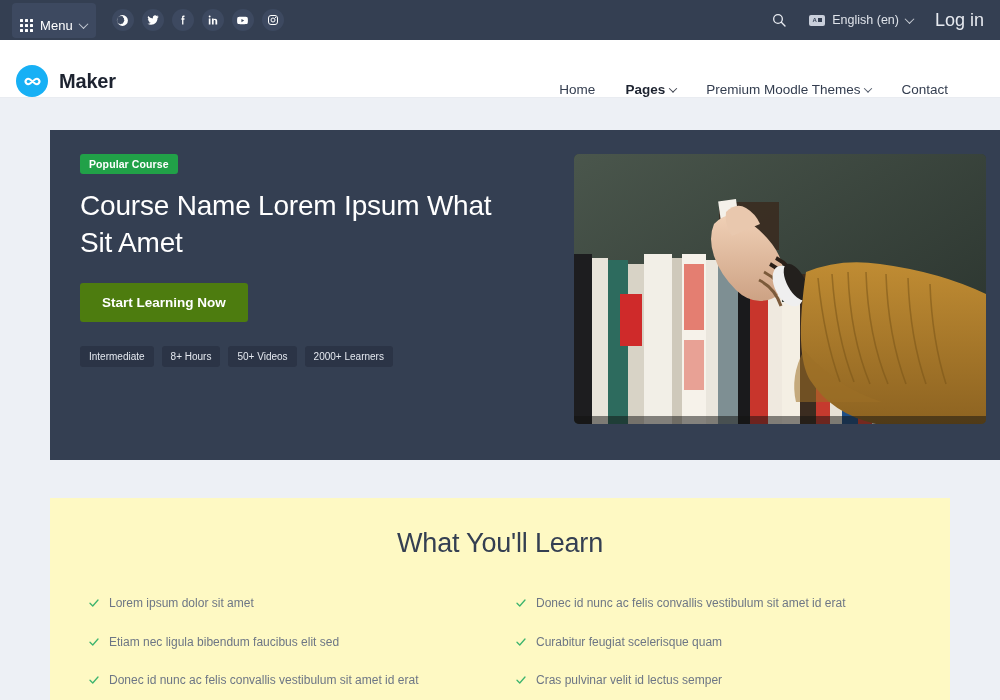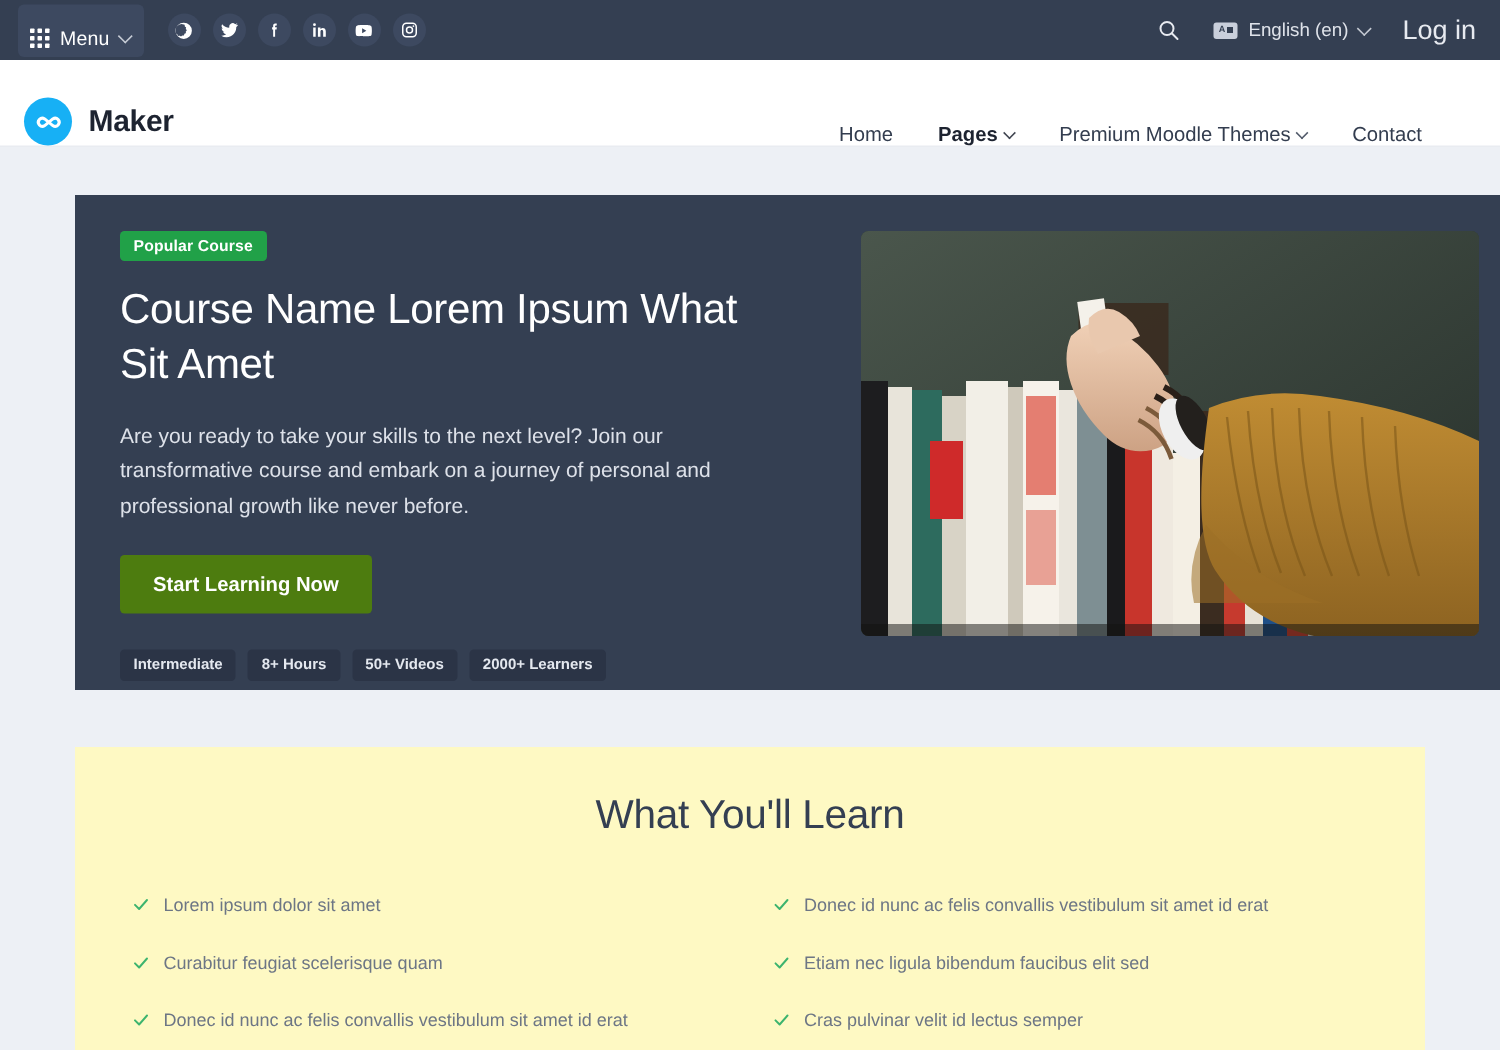--- a/index.html
+++ b/index.html
@@ -117,21 +117,21 @@
   .cta {
     display: inline-block; margin-top: 21px;
     background: #4d7c0f; color: #fff;
     font-size: 13.5px; font-weight: bold;
     padding: 12px 22px; border: none; border-radius: 3px;
     cursor: pointer; font-family: "Liberation Sans", sans-serif;
   }
   .meta-row { margin-top: 24px; display: flex; gap: 8px; }
   .meta-chip {
     background: #2b3446; color: #e4e8ef;
-    font-size: 10px; font-weight: bold;
+    font-size: 10px; font-weight: normal;
     padding: 5px 9px; border-radius: 3px;
     white-space: nowrap;
   }
   .hero-right {
     margin-left: auto;
     width: 412px; height: 270px;
     border-radius: 5px; overflow: hidden;
     position: relative;
     background: #2f3a33;
   }
@@ -261,21 +261,20 @@
     <span class="nav-item">
       <span>Contact</span>
     </span>
   </nav>
 </div>
 
 <section class="hero">
   <div class="hero-left">
     <span class="pill">Popular Course</span>
     <h1>Course Name Lorem Ipsum What Sit Amet</h1>
-    <p>Are you ready to take your skills to the next level? Join our transformative course and embark on a journey of personal and professional growth like never before.</p>
     <button class="cta">Start Learning Now</button>
     <div class="meta-row">
       <span class="meta-chip">Intermediate</span>
       <span class="meta-chip">8+ Hours</span>
       <span class="meta-chip">50+ Videos</span>
       <span class="meta-chip">2000+ Learners</span>
     </div>
   </div>
 
   <div class="hero-right">
@@ -371,28 +370,28 @@
       <span class="check"><svg width="12" height="12" viewBox="0 0 24 24" fill="none" stroke="#3cb46e" stroke-width="2.6" stroke-linecap="round" stroke-linejoin="round">
             <polyline points="4,12.5 9.5,18 20,6"></polyline>
           </svg></span>
       <span>Donec id nunc ac felis convallis vestibulum sit amet id erat</span>
     </div>
 
     <div class="learn-item">
       <span class="check"><svg width="12" height="12" viewBox="0 0 24 24" fill="none" stroke="#3cb46e" stroke-width="2.6" stroke-linecap="round" stroke-linejoin="round">
             <polyline points="4,12.5 9.5,18 20,6"></polyline>
           </svg></span>
+      <span>Etiam nec ligula bibendum faucibus elit sed</span>
+    </div>
+    <div class="learn-item">
+      <span class="check"><svg width="12" height="12" viewBox="0 0 24 24" fill="none" stroke="#3cb46e" stroke-width="2.6" stroke-linecap="round" stroke-linejoin="round">
+            <polyline points="4,12.5 9.5,18 20,6"></polyline>
+          </svg></span>
       <span>Curabitur feugiat scelerisque quam</span>
     </div>
-    <div class="learn-item">
-      <span class="check"><svg width="12" height="12" viewBox="0 0 24 24" fill="none" stroke="#3cb46e" stroke-width="2.6" stroke-linecap="round" stroke-linejoin="round">
-            <polyline points="4,12.5 9.5,18 20,6"></polyline>
-          </svg></span>
-      <span>Etiam nec ligula bibendum faucibus elit sed</span>
-    </div>
 
     <div class="learn-item">
       <span class="check"><svg width="12" height="12" viewBox="0 0 24 24" fill="none" stroke="#3cb46e" stroke-width="2.6" stroke-linecap="round" stroke-linejoin="round">
             <polyline points="4,12.5 9.5,18 20,6"></polyline>
           </svg></span>
       <span>Donec id nunc ac felis convallis vestibulum sit amet id erat</span>
     </div>
     <div class="learn-item">
       <span class="check"><svg width="12" height="12" viewBox="0 0 24 24" fill="none" stroke="#3cb46e" stroke-width="2.6" stroke-linecap="round" stroke-linejoin="round">
             <polyline points="4,12.5 9.5,18 20,6"></polyline>

